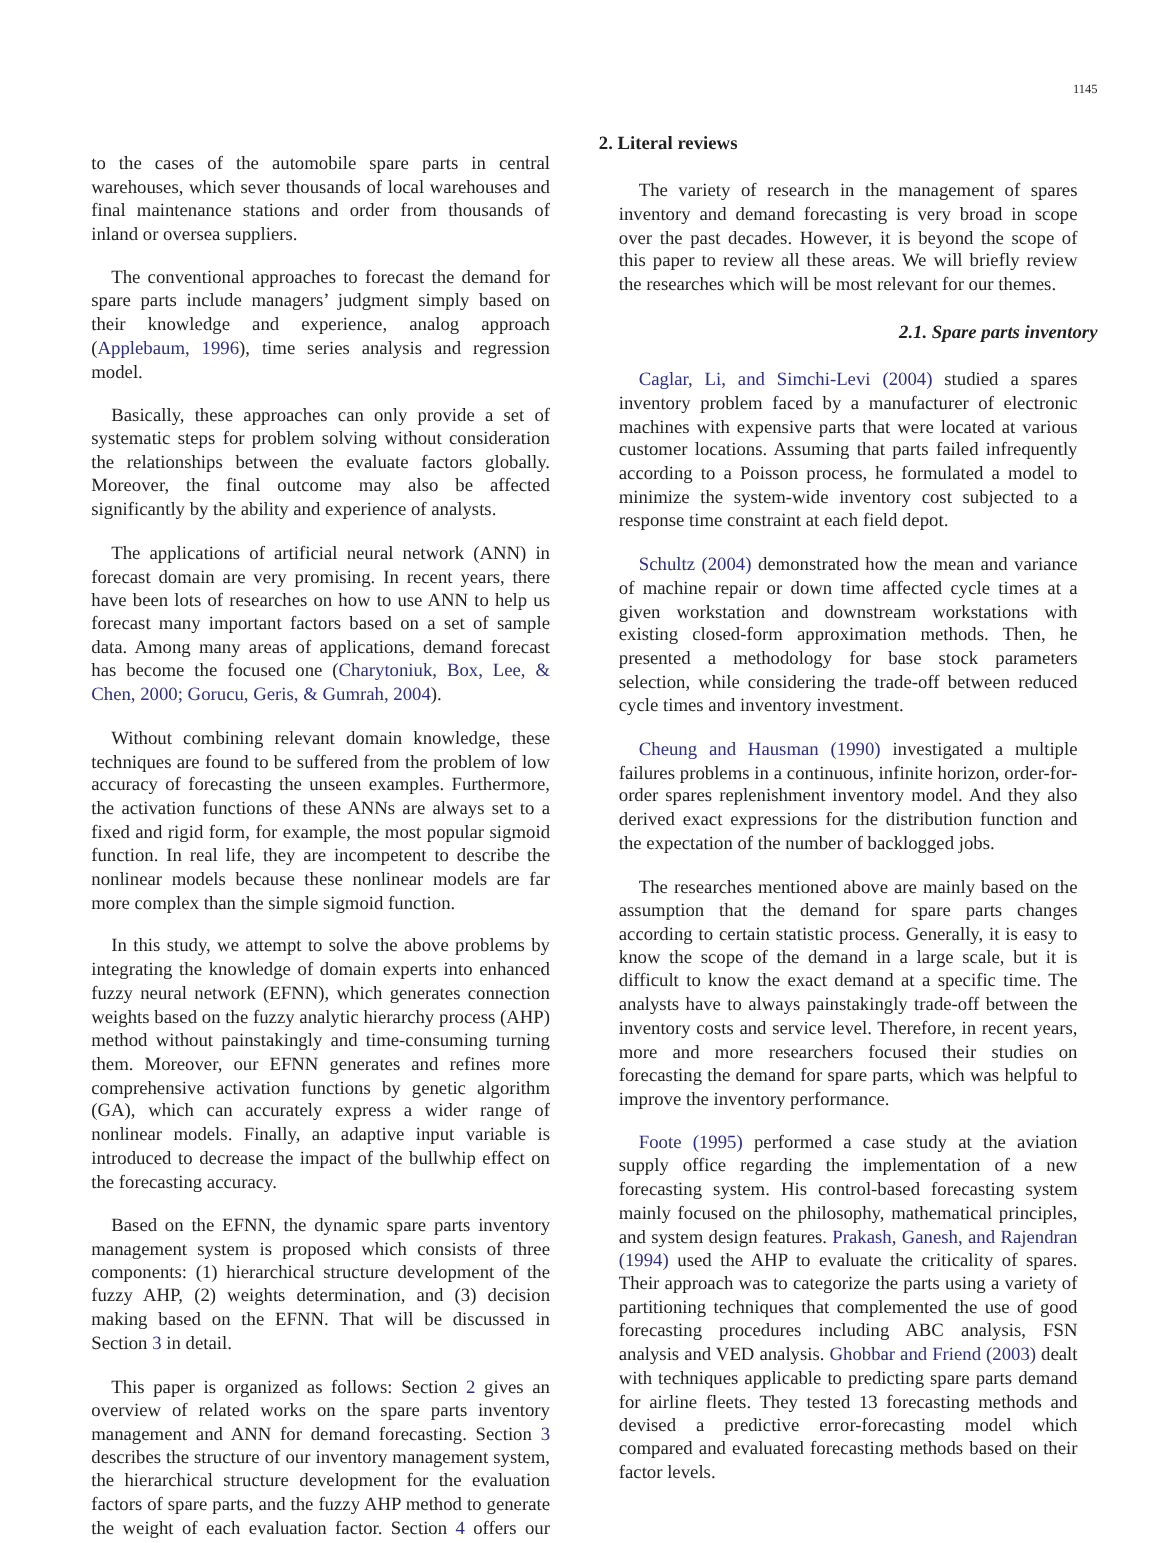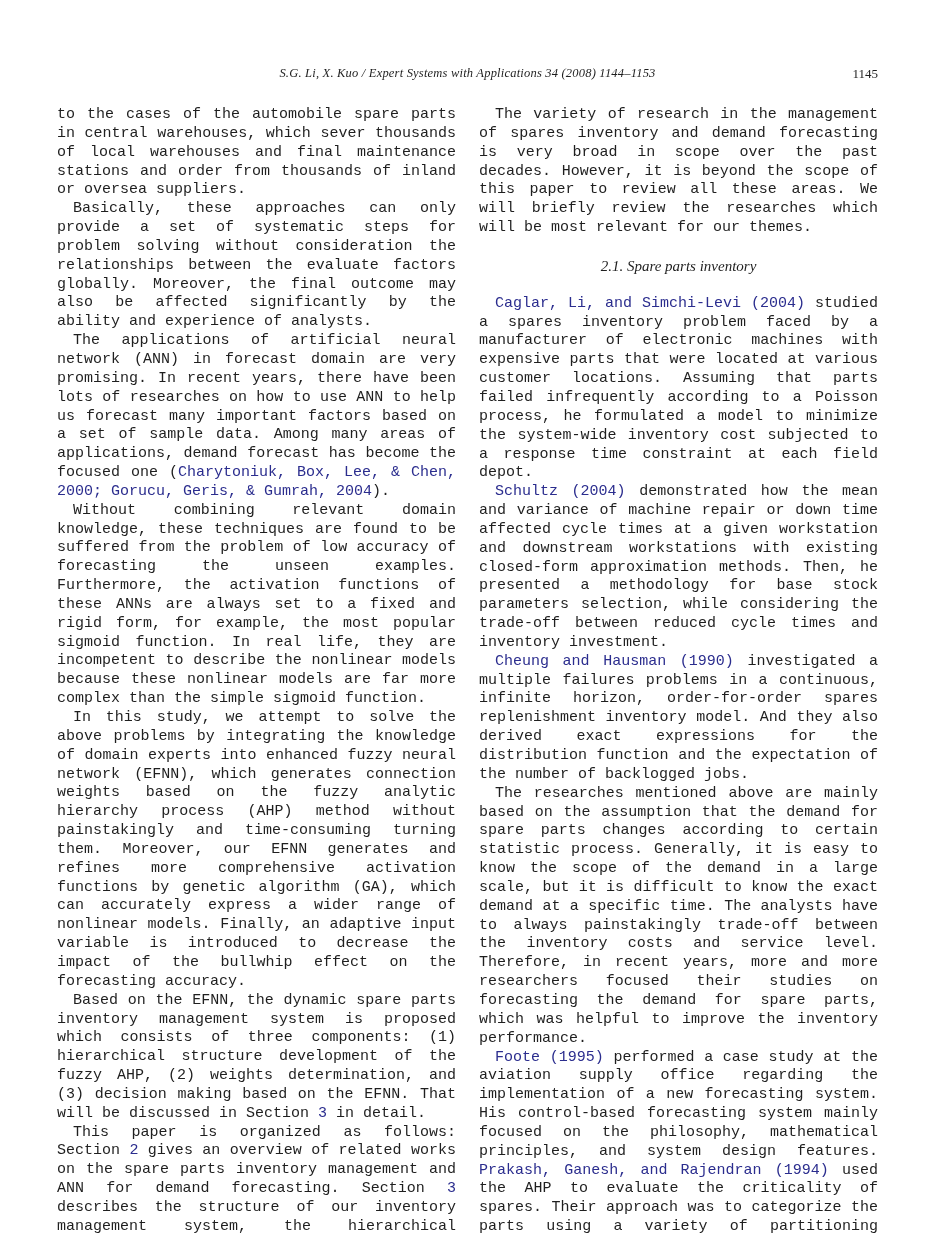--- a/index.html
+++ b/index.html
@@ -35,83 +35,83 @@
     font-style: italic;
     font-size: 12.5px;
     letter-spacing: 0.2px;
     white-space: nowrap;
   }
   .page-number {
     position: absolute;
     right: 0;
     top: 0;
     font-style: normal;
-    font-size: 13px;
+    font-size: 10px;
   }
   .columns {
     display: flex;
     column-gap: 23px;
     align-items: flex-start;
   }
   .column {
     width: 399px;
     font-size: 15px;
     line-height: 18.85px;
     text-align: justify;
     -webkit-hyphens: auto;
     hyphens: auto;
   }
   .column p {
-    margin: 0;
+    margin: 16px;
     text-indent: 16px;
-    font-family: Liberation Mono, monospace;
   }
   .column p.no-indent {
     text-indent: 0;
   }
   .column h2 {
     font-size: 15px;
     font-weight: bold;
     margin: 0 0 19px 0;
     text-align: left;
     text-indent: 0;
   }
   .column h3 {
     font-size: 15px;
-    font-weight: normal;
+    font-weight: bold;
     font-style: italic;
     margin: 19px 0 19px 0;
-    text-align: center;
+    text-align: right;
     text-indent: 0;
   }
   a.citation {
     color: var(--citation-link);
     text-decoration: none;
     cursor: pointer;
   }
 </style>
 </head>
 <body>
 
 <div class="page">
   <div class="header">
-    <span class="running-title">S.G. Li, X. Kuo / Expert Systems with Applications 34 (2008) 1144–1153</span>
     <span class="page-number">1145</span>
   </div>
   <div class="columns">
     <div class="column">
         <p class="no-indent">to the cases of the automobile spare parts in central warehouses, which sever thousands of local warehouses and final maintenance stations and order from thousands of inland or oversea suppliers.</p>
+        <p>The conventional approaches to forecast the demand for spare parts include managers’ judgment simply based on their knowledge and experience, analog approach (<a class="citation">Applebaum, 1996</a>), time series analysis and regression model.</p>
         <p>Basically, these approaches can only provide a set of systematic steps for problem solving without consideration the relationships between the evaluate factors globally. Moreover, the final outcome may also be affected significantly by the ability and experience of analysts.</p>
         <p>The applications of artificial neural network (ANN) in forecast domain are very promising. In recent years, there have been lots of researches on how to use ANN to help us forecast many important factors based on a set of sample data. Among many areas of applications, demand forecast has become the focused one (<a class="citation">Charytoniuk, Box, Lee, &amp; Chen, 2000; Gorucu, Geris, &amp; Gumrah, 2004</a>).</p>
         <p>Without combining relevant domain knowledge, these techniques are found to be suffered from the problem of low accuracy of forecasting the unseen examples. Furthermore, the activation functions of these ANNs are always set to a fixed and rigid form, for example, the most popular sigmoid function. In real life, they are incompetent to describe the nonlinear models because these nonlinear models are far more complex than the simple sigmoid function.</p>
         <p>In this study, we attempt to solve the above problems by integrating the knowledge of domain experts into enhanced fuzzy neural network (EFNN), which generates connection weights based on the fuzzy analytic hierarchy process (AHP) method without painstakingly and time-consuming turning them. Moreover, our EFNN generates and refines more comprehensive activation functions by genetic algorithm (GA), which can accurately express a wider range of nonlinear models. Finally, an adaptive input variable is introduced to decrease the impact of the bullwhip effect on the forecasting accuracy.</p>
         <p>Based on the EFNN, the dynamic spare parts inventory management system is proposed which consists of three components: (1) hierarchical structure development of the fuzzy AHP, (2) weights determination, and (3) decision making based on the EFNN. That will be discussed in Section <a class="citation">3</a> in detail.</p>
         <p>This paper is organized as follows: Section <a class="citation">2</a> gives an overview of related works on the spare parts inventory management and ANN for demand forecasting. Section <a class="citation">3</a> describes the structure of our inventory management system, the hierarchical structure development for the evaluation factors of spare parts, and the fuzzy AHP method to generate the weight of each evaluation factor. Section <a class="citation">4</a> offers our EFNN. In Section <a class="citation">5</a>, experiments with real word data are used to demonstrate the workability of our proposed method.</p>
       </div>
     <div class="column">
+        <h2>2. Literal reviews</h2>
         <p>The variety of research in the management of spares inventory and demand forecasting is very broad in scope over the past decades. However, it is beyond the scope of this paper to review all these areas. We will briefly review the researches which will be most relevant for our themes.</p>
         <h3>2.1. Spare parts inventory</h3>
         <p><a class="citation">Caglar, Li, and Simchi-Levi (2004)</a> studied a spares inventory problem faced by a manufacturer of electronic machines with expensive parts that were located at various customer locations. Assuming that parts failed infrequently according to a Poisson process, he formulated a model to minimize the system-wide inventory cost subjected to a response time constraint at each field depot.</p>
         <p><a class="citation">Schultz (2004)</a> demonstrated how the mean and variance of machine repair or down time affected cycle times at a given workstation and downstream workstations with existing closed-form approximation methods. Then, he presented a methodology for base stock parameters selection, while considering the trade-off between reduced cycle times and inventory investment.</p>
         <p><a class="citation">Cheung and Hausman (1990)</a> investigated a multiple failures problems in a continuous, infinite horizon, order-for-order spares replenishment inventory model. And they also derived exact expressions for the distribution function and the expectation of the number of backlogged jobs.</p>
         <p>The researches mentioned above are mainly based on the assumption that the demand for spare parts changes according to certain statistic process. Generally, it is easy to know the scope of the demand in a large scale, but it is difficult to know the exact demand at a specific time. The analysts have to always painstakingly trade-off between the inventory costs and service level. Therefore, in recent years, more and more researchers focused their studies on forecasting the demand for spare parts, which was helpful to improve the inventory performance.</p>
         <p><a class="citation">Foote (1995)</a> performed a case study at the aviation supply office regarding the implementation of a new forecasting system. His control-based forecasting system mainly focused on the philosophy, mathematical principles, and system design features. <a class="citation">Prakash, Ganesh, and Rajendran (1994)</a> used the AHP to evaluate the criticality of spares. Their approach was to categorize the parts using a variety of partitioning techniques that complemented the use of good forecasting procedures including ABC analysis, FSN analysis and VED analysis. <a class="citation">Ghobbar and Friend (2003)</a> dealt with techniques applicable to predicting spare parts demand for airline fleets. They tested 13 forecasting methods and devised a predictive error-forecasting model which compared and evaluated forecasting methods based on their factor levels.</p>
       </div>
   </div>
 </div>

